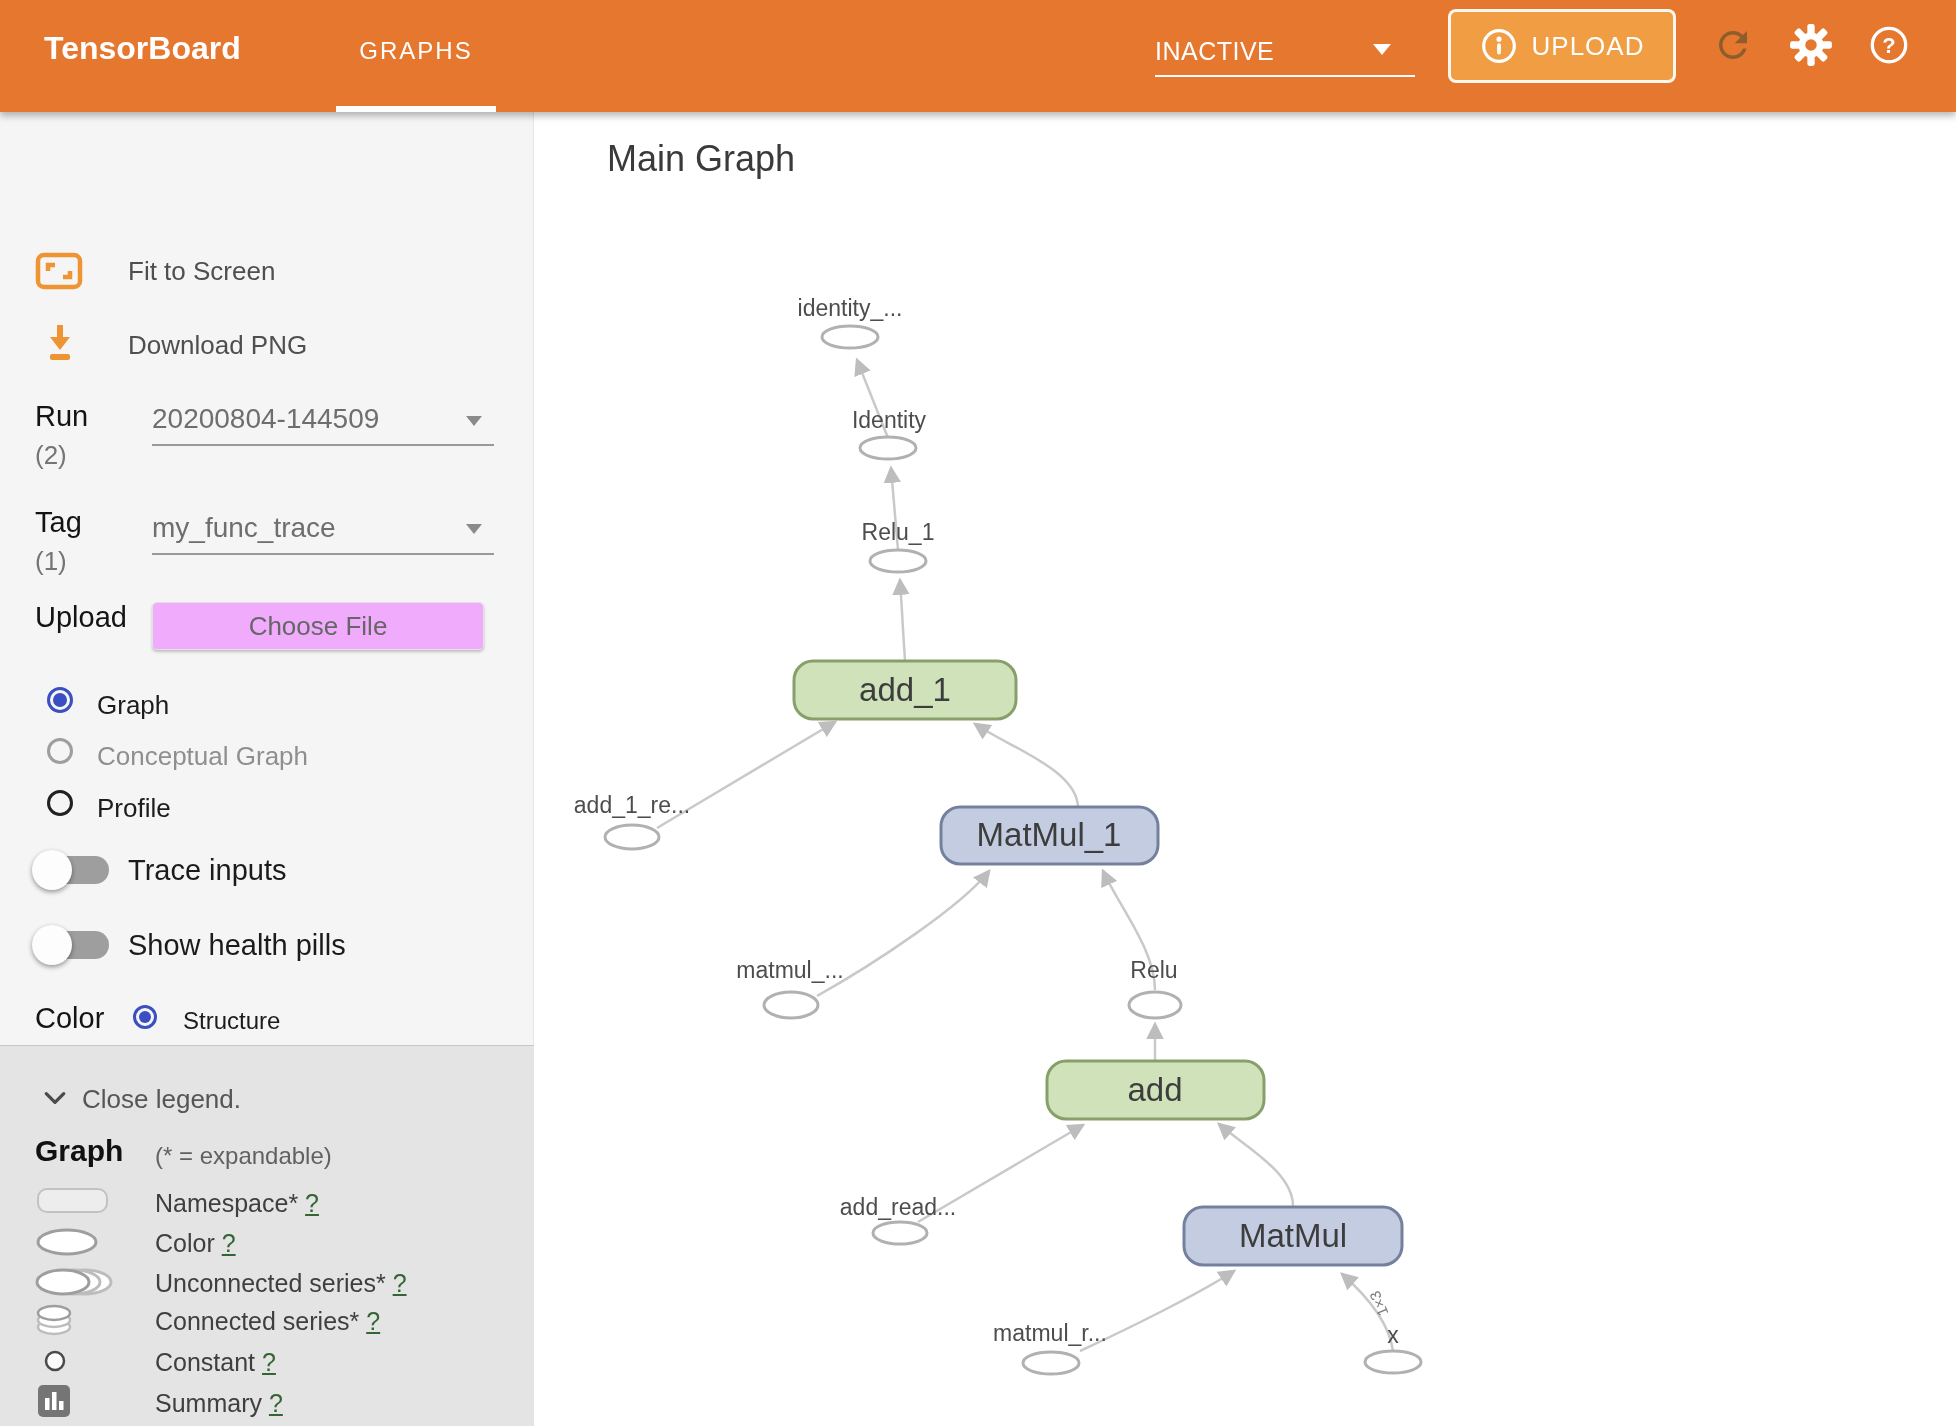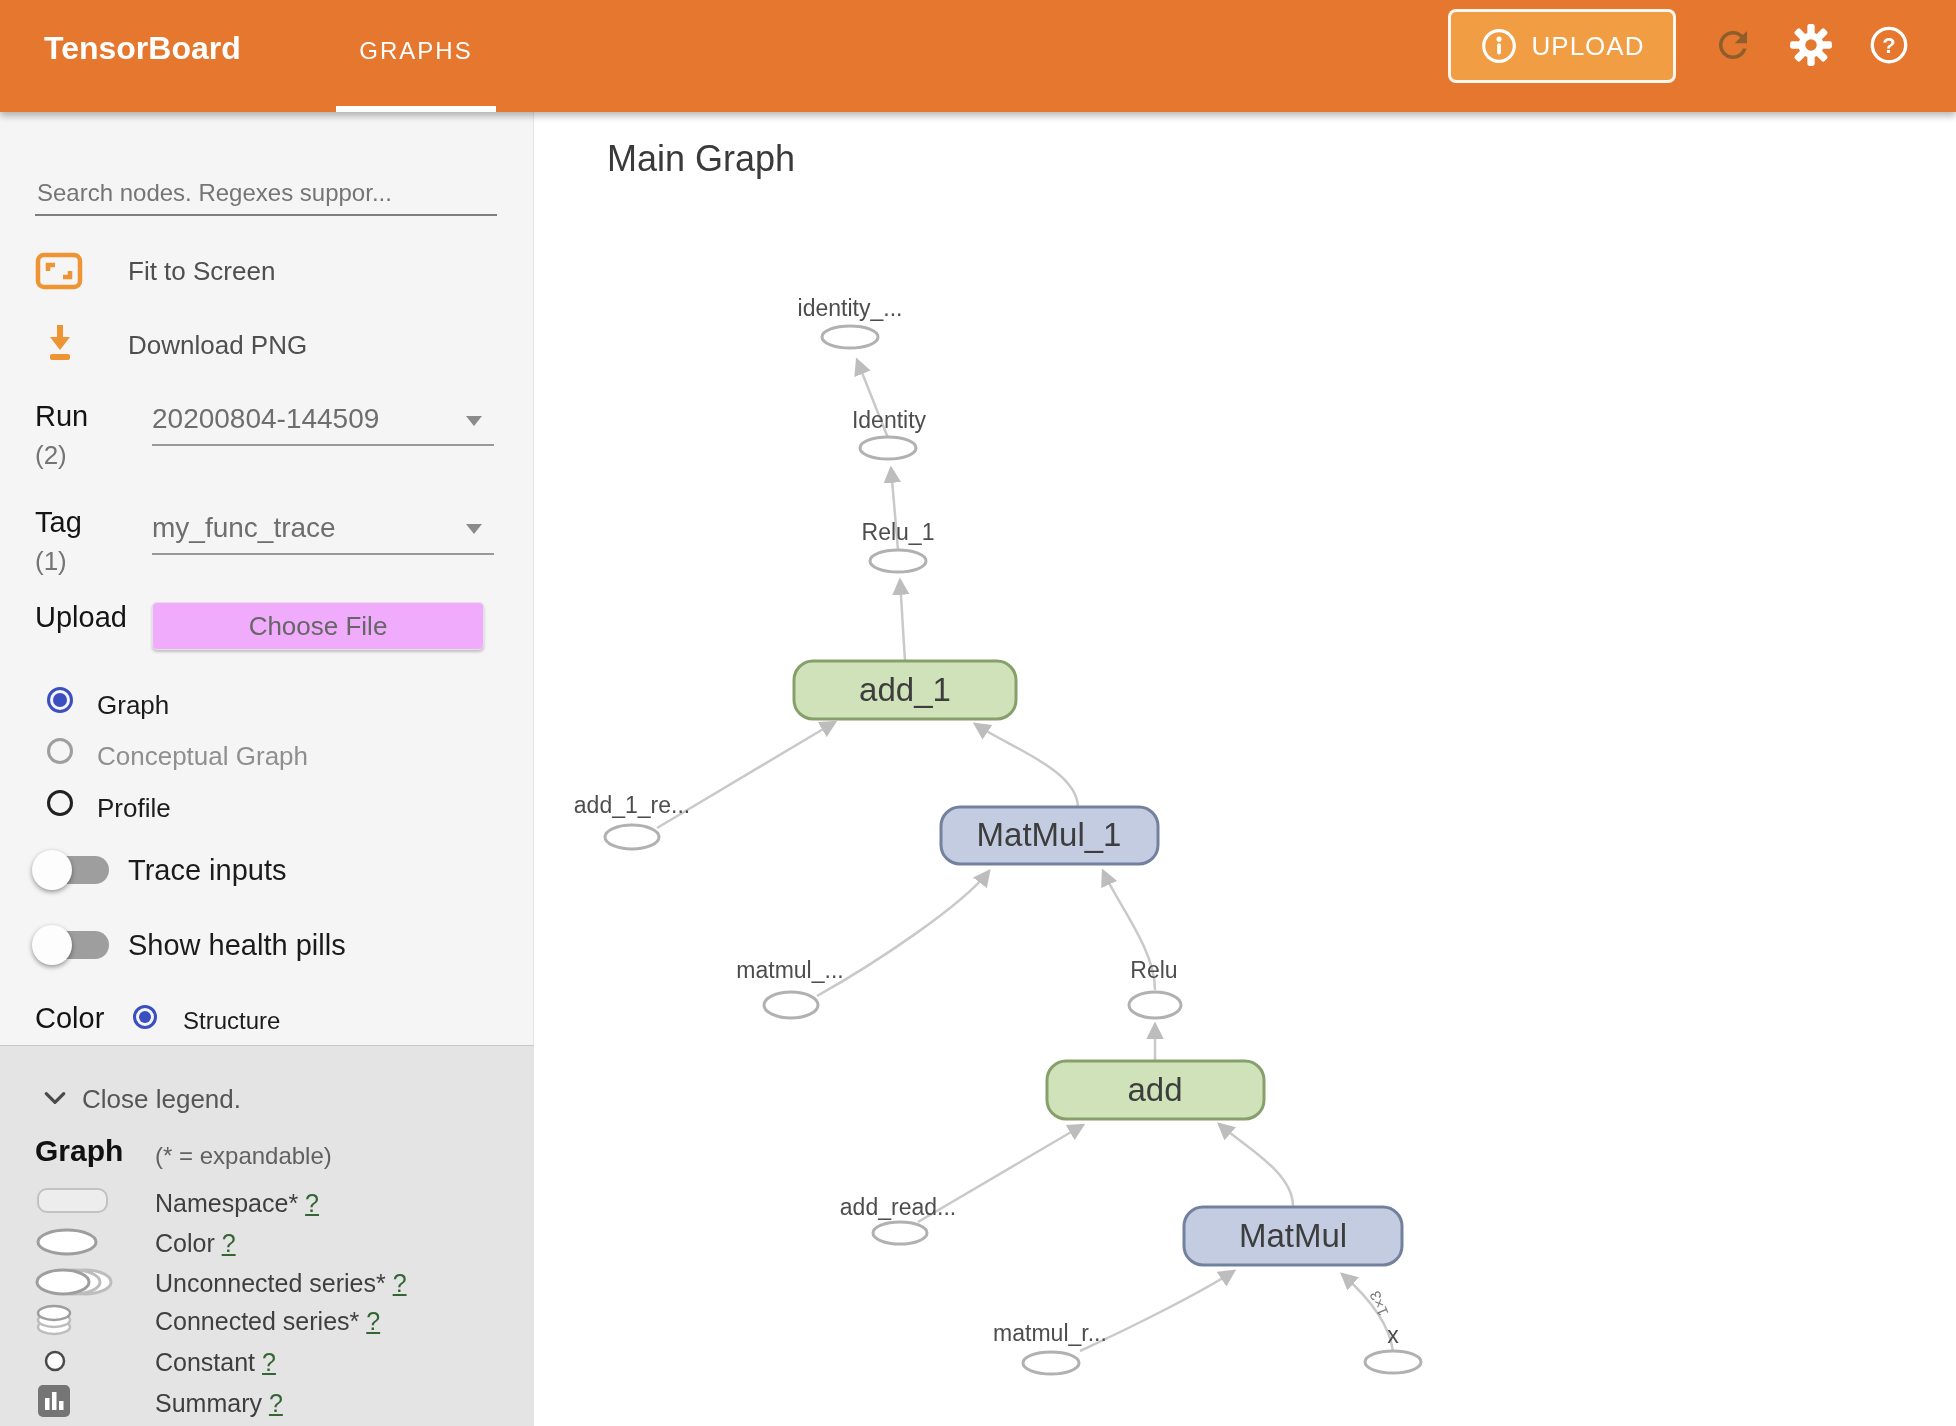--- a/index.html
+++ b/index.html
@@ -89,20 +89,24 @@
   .rect-blue{fill:#c3cce0;stroke:#74819e;stroke-width:3;}
 </style>
 </head>
 <body>
 
 <div class="header">
   <div class="brand">TensorBoard</div>
   <div class="tab">GRAPHS</div>
   <div class="tab-underline"></div>
 
+  <div class="env-select">
+    <span>INACTIVE</span>
+    <span class="tri-white"></span>
+  </div>
 
   <div class="upload-btn">
     <svg width="38" height="38" viewBox="0 0 36 36">
       <circle cx="18" cy="18" r="14.5" fill="none" stroke="#fff" stroke-width="3"></circle>
       <circle cx="18" cy="11.5" r="2.4" fill="#fff"></circle>
       <rect x="16.2" y="15.5" width="3.6" height="10.5" rx="1.8" fill="#fff"></rect>
     </svg>
     <span>UPLOAD</span>
   </div>
 
@@ -128,21 +132,20 @@
   </svg>
 
   <svg class="hdr-icon" style="left:1868px;top:24px" width="42" height="42" viewBox="0 0 44 44">
     <circle cx="22" cy="22" r="17.5" fill="none" stroke="#fff" stroke-width="3.5"></circle>
     <text x="22" y="30" font-size="23" font-weight="bold" fill="#fff" text-anchor="middle" font-family="Liberation Sans, sans-serif">?</text>
   </svg>
 </div>
 
 <div class="sidebar">
 
-  <input class="search-input" type="text" placeholder="Search nodes. Regexes suppor..." style="">
 
   <svg class="legend-svg" style="left:35px;top:140px" width="48" height="38" viewBox="0 0 48 38">
     <rect x="3" y="3" width="42" height="32" rx="6" fill="none" stroke="#ef9433" stroke-width="4.5"></rect>
     <path d="M13,19 v-6 h7" fill="none" stroke="#ef9433" stroke-width="4.5"></path>
     <path d="M35,19 v6 h-7" fill="none" stroke="#ef9433" stroke-width="4.5"></path>
   </svg>
   <div class="side-row-label" style="left:128px;top:144px">Fit to Screen</div>
 
   <svg class="legend-svg" style="left:44px;top:210px" width="32" height="40" viewBox="0 0 32 40">
     <rect x="13" y="3" width="6" height="13" fill="#ef9433"></rect>

